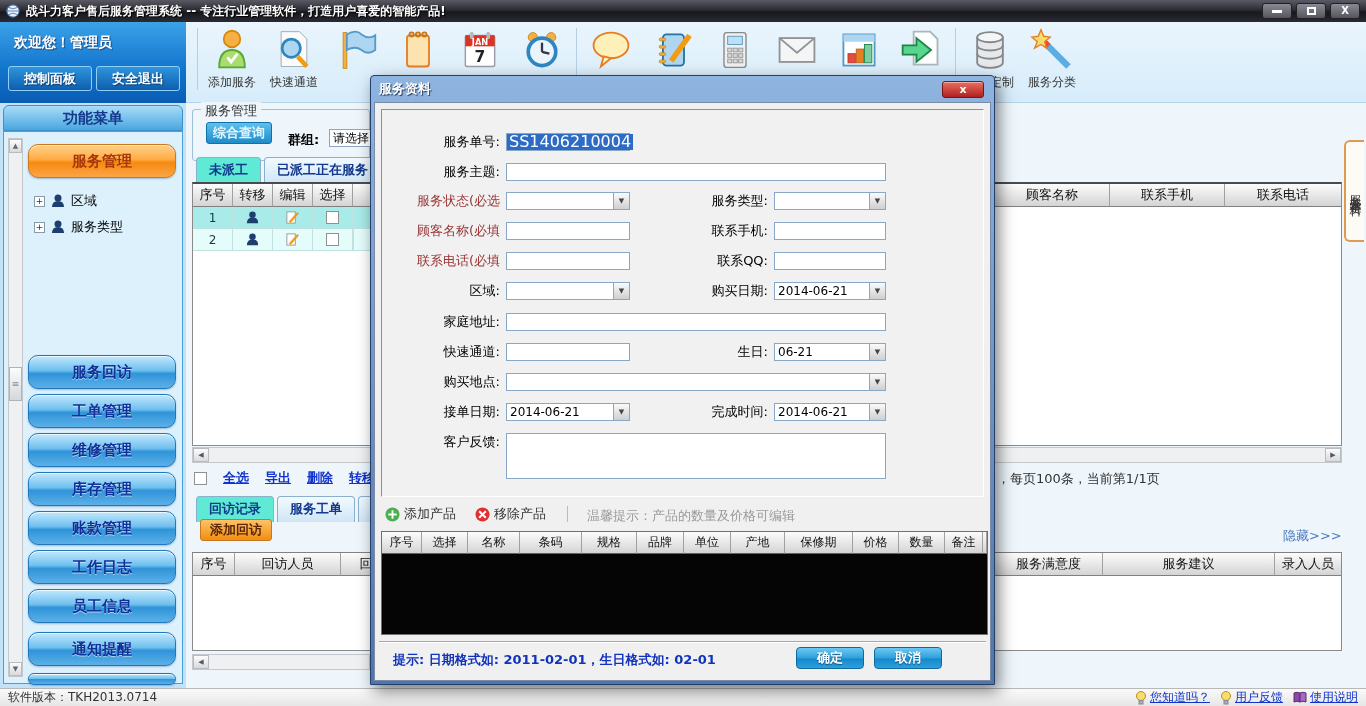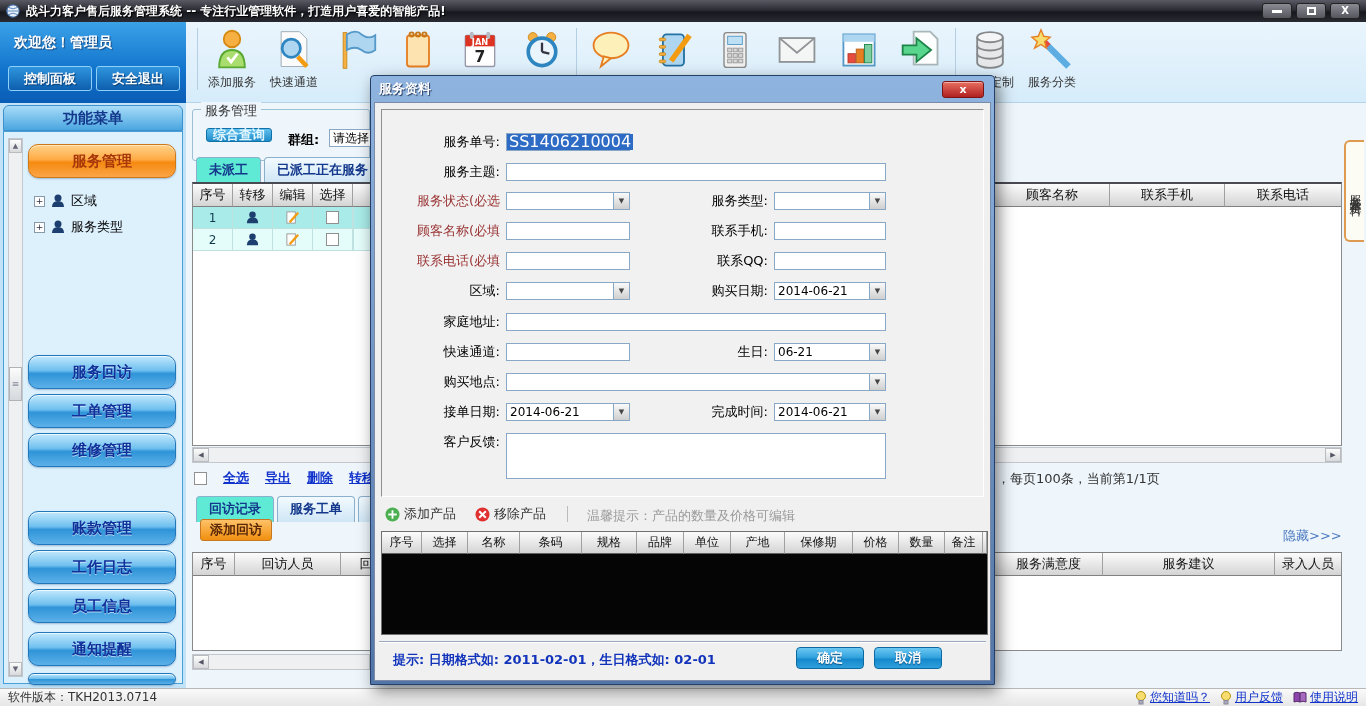--- a/index.html
+++ b/index.html
@@ -62,21 +62,21 @@
     background:linear-gradient(180deg,#c2e8fc 0%,#6fc0ef 45%,#2f94d8 55%,#5cb0e8 100%);
     border:1px solid #2277bb; border-radius:10px; box-shadow:inset 0 1px 0 #eaf8ff, 0 1px 2px rgba(0,60,120,.3);
     color:#10309a; font-weight:bold; font-size:15px; display:flex; align-items:center; justify-content:center;
     text-shadow:0 1px 0 rgba(255,255,255,.55); }
 
   
   .main { position:absolute; left:186px; top:103px; right:0; bottom:18px; background:#eef6fc; }
   .groupbox { position:absolute; left:6px; top:6px; width:178px; height:52px;
     border:1px solid #9cc0d8; border-radius:3px; }
   .gb-label { position:absolute; top:-8px; left:8px; background:#eef6fc; padding:0 4px; font-size:13px; color:#333; }
-  .btn-query { position:absolute; left:13px; top:18px; width:66px; height:14px;
+  .btn-query { position:absolute; left:13px; top:12px; width:66px; height:22px;
     background:linear-gradient(#5fc0ef,#1f8cc8); border:1px solid #1070a8; border-radius:3px;
     color:#e0f6ff; font-weight:bold; font-size:13px; display:flex; align-items:center; justify-content:center; }
   .grp-label { position:absolute; left:95px; top:21px; font-weight:bold; font-size:13px; color:#000; }
   .grp-combo { position:absolute; left:136px; top:19px; width:46px; height:20px; display:flex; }
   .tabs { position:absolute; display:flex; gap:3px; }
   .tab { padding:3px 12px 4px 12px; border:1px solid #8ab0cc; border-bottom:none; border-radius:4px 4px 0 0;
     background:linear-gradient(#f2faff,#cfe6f5); color:#14388c; font-weight:bold; font-size:13px; }
   .tab.active { background:#5eead4; }
   .gridtable { position:absolute; border:1px solid #8a8a8a; border-top:2px solid #4a4a52; background:#fff;
     display:flex; flex-direction:column; overflow:hidden; }
@@ -364,20 +364,21 @@
         <span class="expander">+</span>
         <svg width="16" height="16" viewBox="0 0 16 16">
           <circle cx="8" cy="5" r="3.5" fill="#1c3f70"></circle>
             <path d="M2 14 Q2 8 8 8 Q14 8 14 14 Z" fill="#1c3f70"></path>
           </svg>
         <span>服务类型</span>
       </div>
       <div class="btn-blue" style="top:223px;">服务回访</div>
       <div class="btn-blue" style="top:262px;">工单管理</div>
       <div class="btn-blue" style="top:301px;">维修管理</div>
+      <div class="btn-blue" style="top:340px;">库存管理</div>
       <div class="btn-blue" style="top:379px;">账款管理</div>
       <div class="btn-blue" style="top:418px;">工作日志</div>
       <div class="btn-blue" style="top:457px;">员工信息</div>
       <div class="btn-blue" style="top:500px;">通知提醒</div>
       <div class="btn-blue" style="top:541px; height:12px;"></div>
     </div>
   </div>
 
   <div class="main">
     <div class="groupbox">

